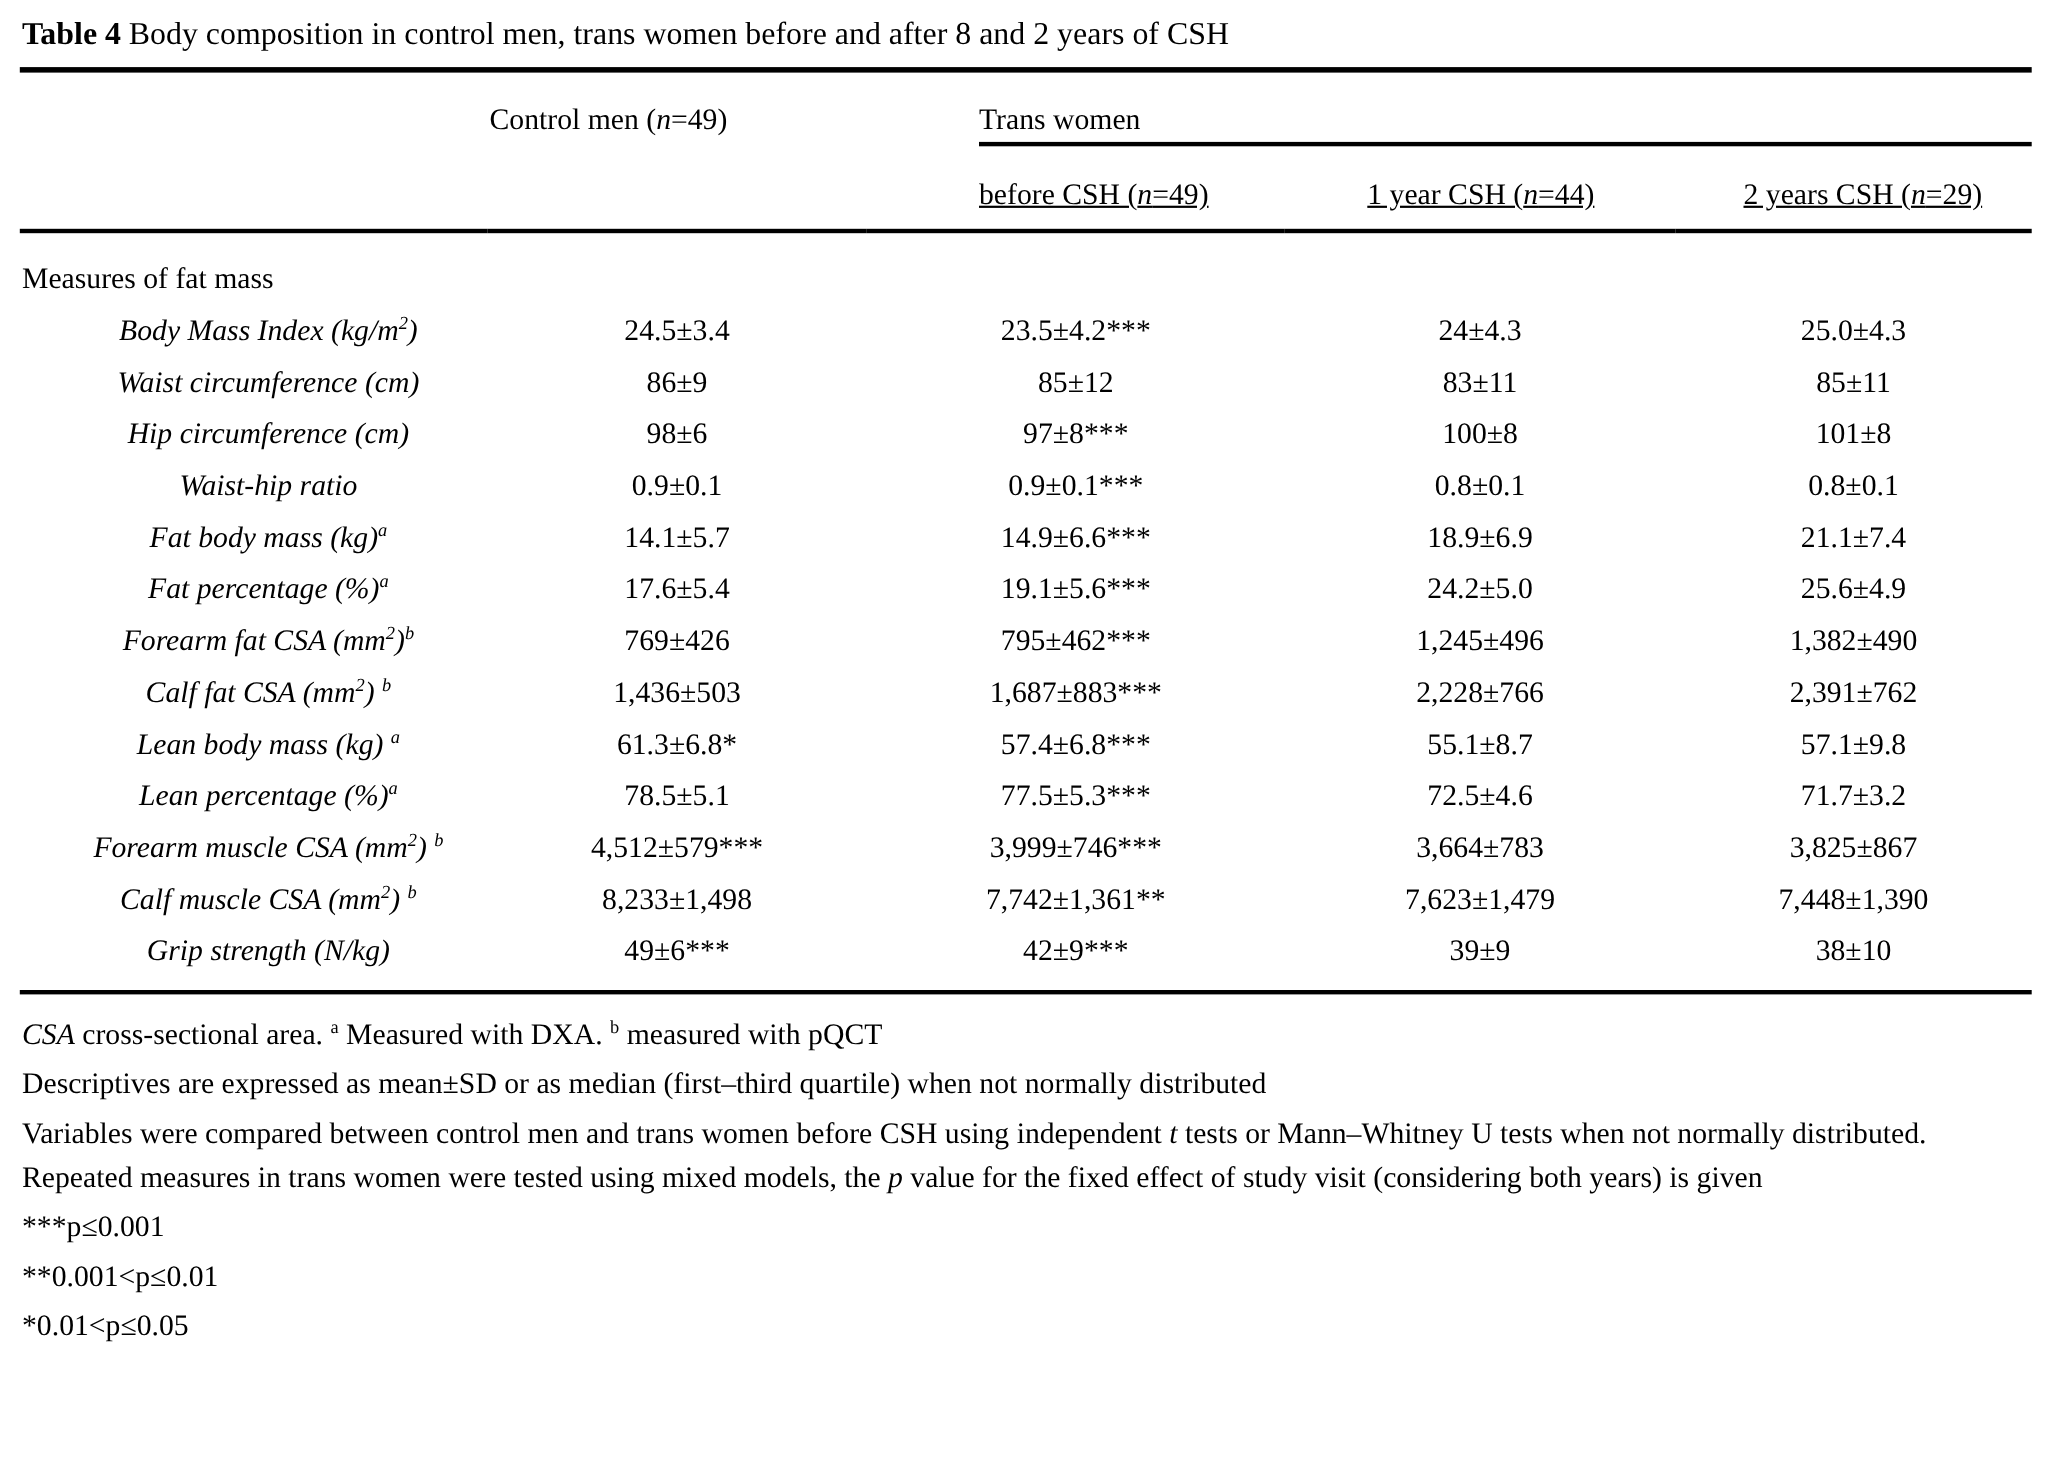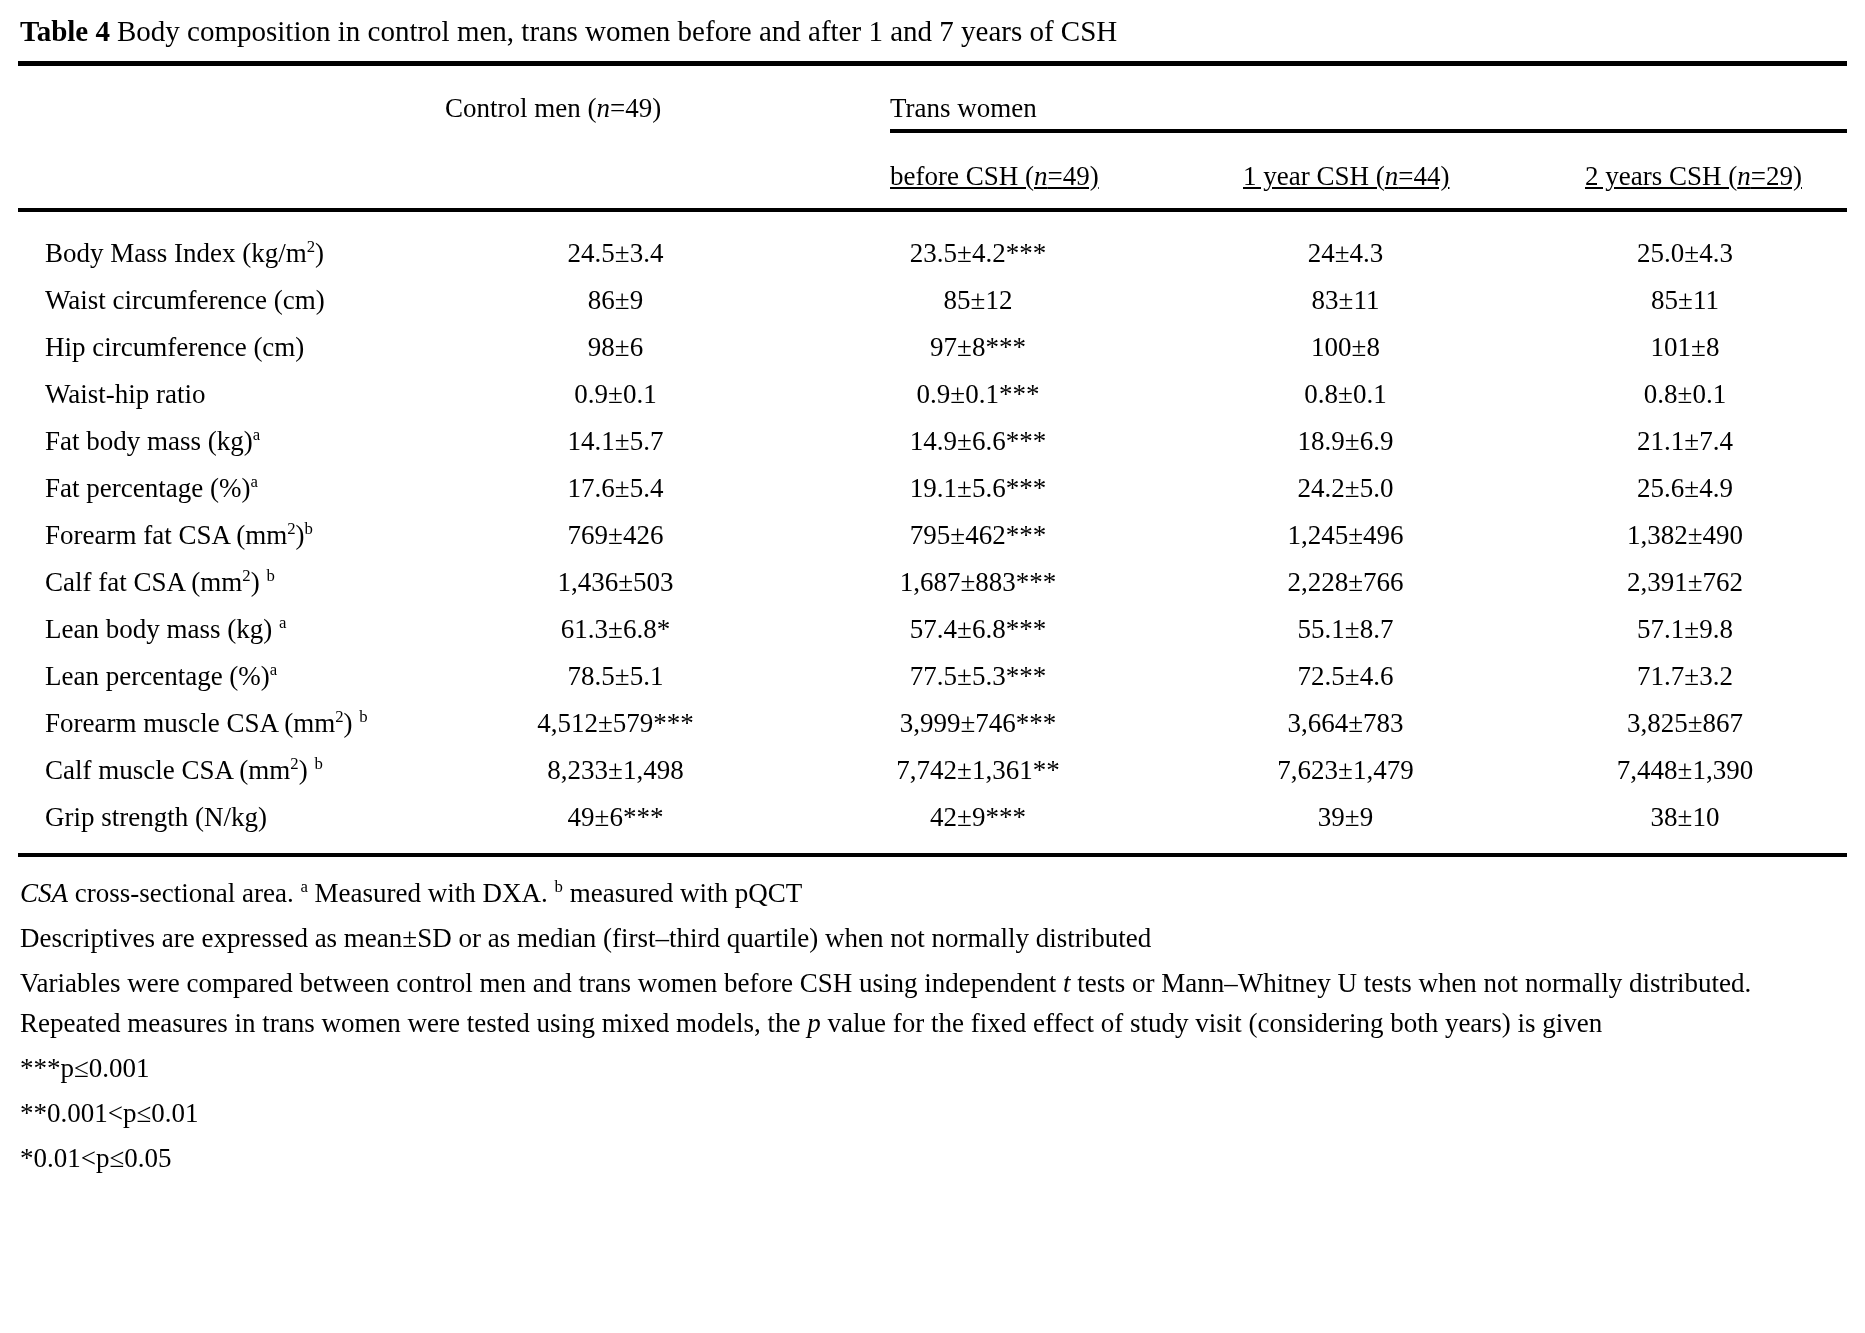--- a/index.html
+++ b/index.html
@@ -36,37 +36,37 @@
   .pad-control { padding-left:2px; }
   .pad-sub1 { padding-left:102px; }
   .pad-sub2 { padding-left:75px; }
   .pad-sub3 { padding-left:62px; }
   td.group-head { position:relative; }
   .group-rule { position:absolute; left:102px; right:0; bottom:0; height:4px; background:#000; }
 
   tbody::before { content:""; display:table-row; height:20px; }
   tbody td { height:47px; font-size:27px; vertical-align:middle; }
   td.section-label { text-align:left; padding-left:2px; }
-  td.row-label { text-align:left; padding-left:27px; }
+  td.row-label { text-align:center; padding-left:27px;font-style:italic; }
   td.cell { text-align:center; }
 
   sup { font-size:62%; vertical-align:super; line-height:0; }
   i { font-style:italic; }
 
   
   .footnotes { padding:16px 2px 0 2px; }
   .footnote { font-size:27px; line-height:40px; margin-bottom:5px; max-width:1829px; }
 </style>
 </head>
 <body>
 
 <div class="page">
 
   <div class="caption">
-    <span class="lbl">Table 4</span><span>Body composition in control men, trans women before and after 1 and 7 years of CSH</span>
+    <span class="lbl">Table 4</span><span>Body composition in control men, trans women before and after 8 and 2 years of CSH</span>
   </div>
 
   <div class="rule rule-top"></div>
 
   <table class="data-table">
     <colgroup>
       <col class="c-label">
         <col class="c-control">
         <col class="c-sub1">
         <col class="c-sub2">
@@ -84,20 +84,23 @@
       <tr class="hrow2">
         <td></td>
         <td></td>
         <td class="pad-sub1">before CSH (<i>n</i>=49)</td>
         <td class="pad-sub2">1 year CSH (<i>n</i>=44)</td>
         <td class="pad-sub3">2 years CSH (<i>n</i>=29)</td>
       </tr>
     </thead>
     <tbody>
         <tr>
+          <td colspan="5" class="section-label">Measures of fat mass</td>
+        </tr>
+        <tr>
           <td class="row-label">Body Mass Index (kg/m<sup>2</sup>)</td>
           <td class="cell">24.5±3.4</td>
           <td class="cell">23.5±4.2***</td>
           <td class="cell">24±4.3</td>
           <td class="cell">25.0±4.3</td>
         </tr>
         <tr>
           <td class="row-label">Waist circumference (cm)</td>
           <td class="cell">86±9</td>
           <td class="cell">85±12</td>

